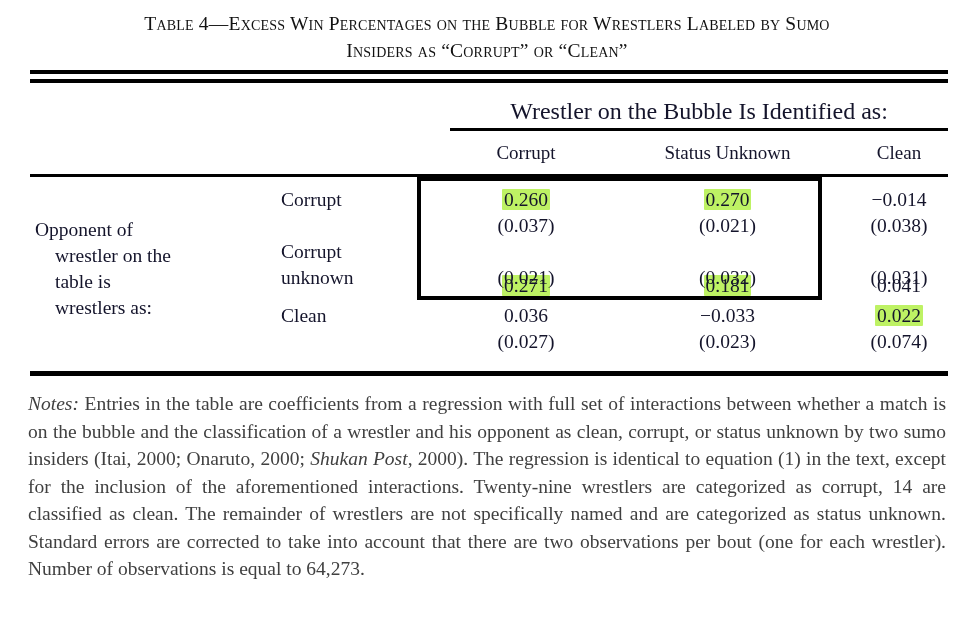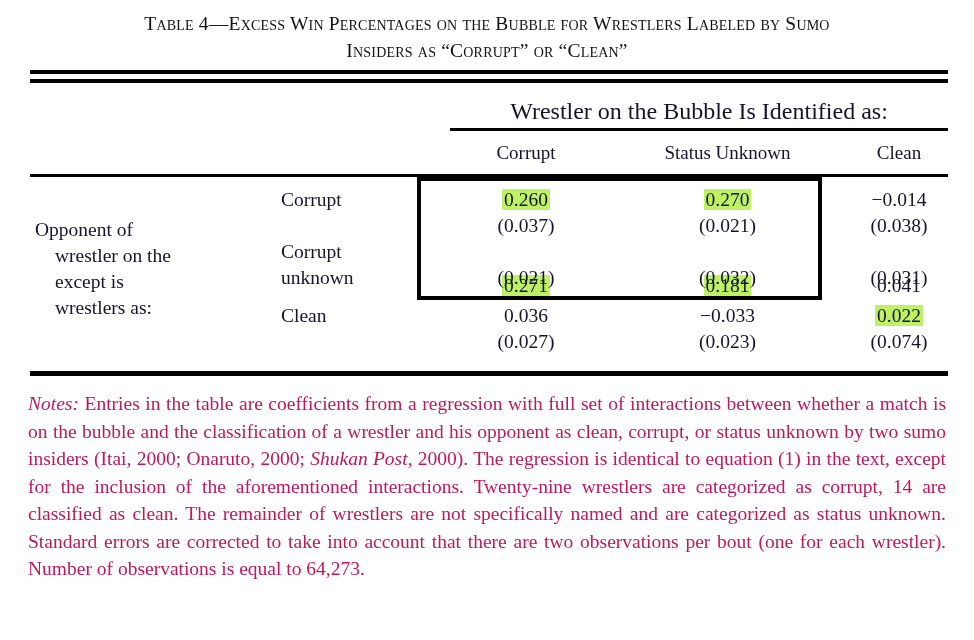--- a/index.html
+++ b/index.html
@@ -148,21 +148,21 @@
 
   
   .notes {
     position: absolute;
     left: 28px;
     top: 390px;
     width: 918px;
     font-size: 19.5px;
     line-height: 27.5px;
     text-align: justify;
-    color: #be185d;
+    color: #404040;
   }
   .notes i { font-style: italic; }
   .notes .lead { font-style: italic; }
 </style>
 </head>
 <body>
 
 <div class="title-block">
   <span class="title-line l1">Table 4—Excess Win Percentages on the Bubble for Wrestlers Labeled by Sumo</span>
   <span class="title-line l2">Insiders as “Corrupt” or “Clean”</span>
@@ -178,21 +178,21 @@
 
   <div class="col-head c1">Corrupt</div>
   <div class="col-head c2">Status Unknown</div>
   <div class="col-head c3">Clean</div>
 
   <div class="rule header"></div>
 
   <div class="stub-caption">
     <span class="first">Opponent of</span>
     <span class="ind">wrestler on the</span>
-    <span class="ind">except is</span>
+    <span class="ind">table is</span>
     <span class="ind">wrestlers as:</span>
   </div>
 
   <div class="row-label r1">Corrupt</div>
   <div class="row-label r2">
     <span>Corrupt</span><br>
     <span>unknown</span>
   </div>
   <div class="row-label r3">Clean</div>
 

